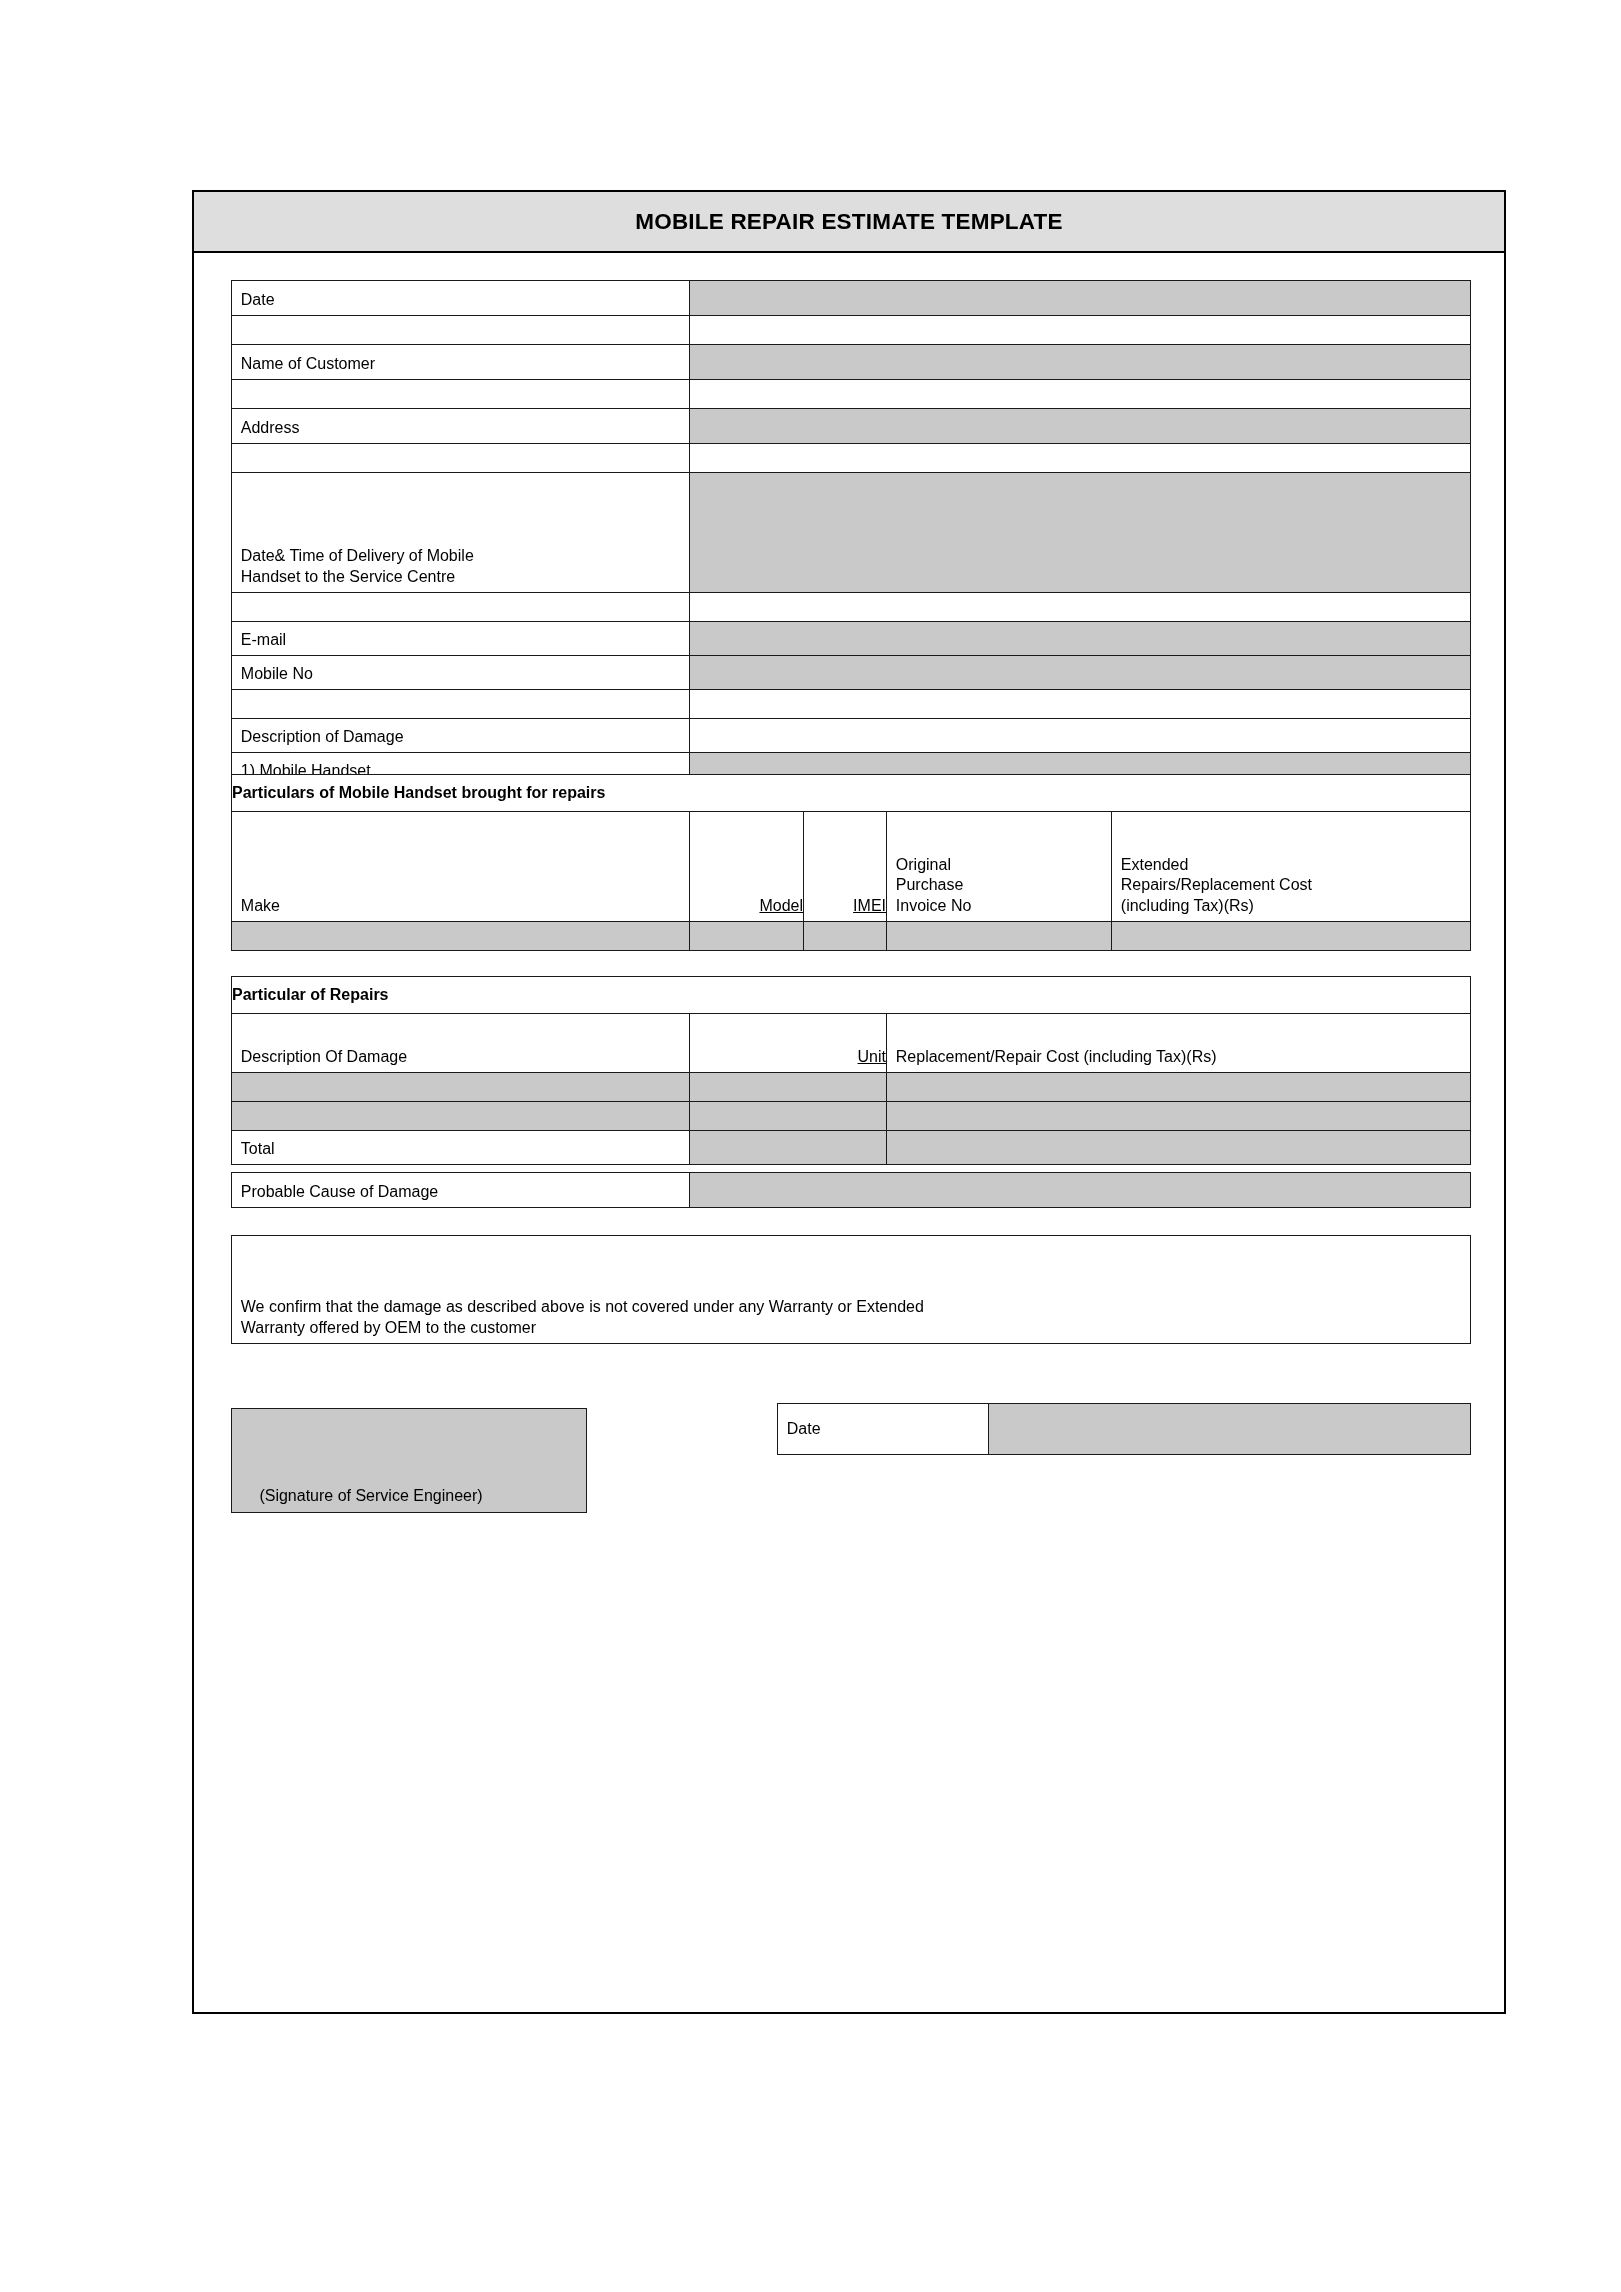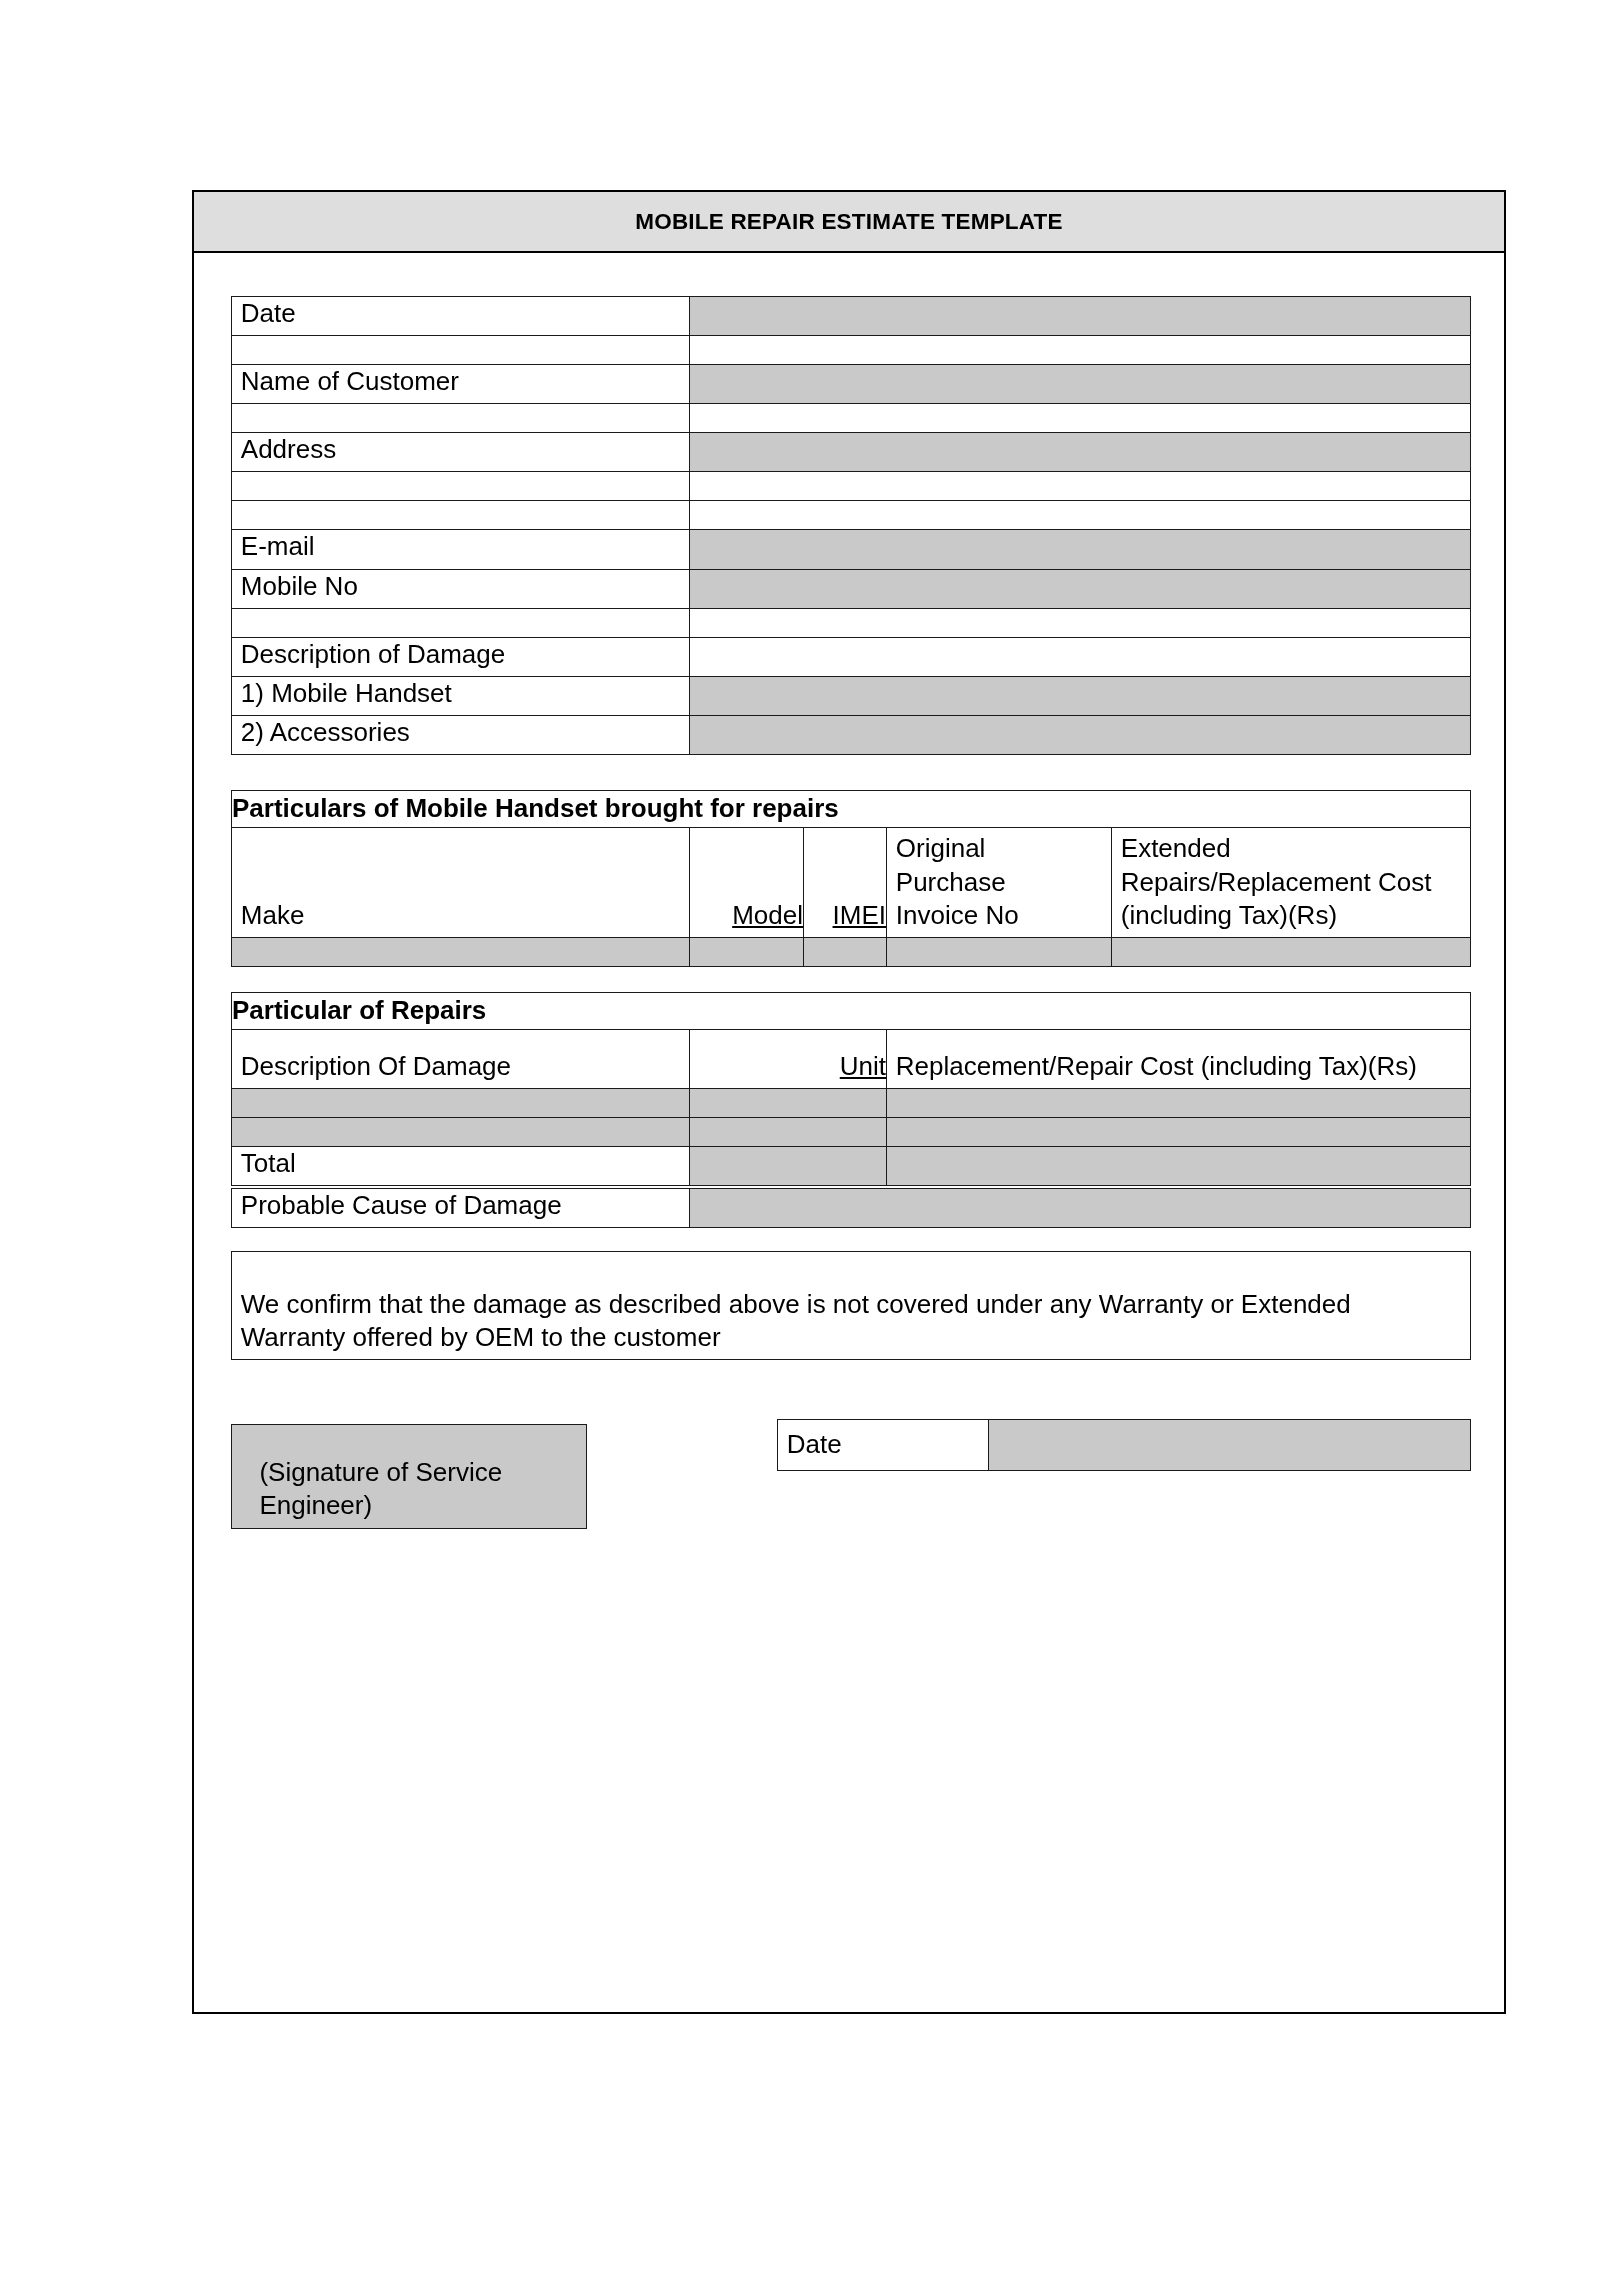--- a/index.html
+++ b/index.html
@@ -48,22 +48,21 @@
     letter-spacing: 0.2px;
     color: #000;
     text-align: center;
   }
 
   
   .doc-table {
     position: absolute;
     border-collapse: collapse;
     table-layout: fixed;
-    font-size: 26px;
-    margin-top: 16px;
+    font-size: 16px;
   }
   .doc-table td {
     border: 1.6px solid #1a1a1a;
     padding: 0 0 0 8.8px;
     vertical-align: bottom;
     line-height: 1.28;
     background: #ffffff;
     box-sizing: border-box;
     overflow: hidden;
   }
@@ -147,20 +146,27 @@
         <td class="pad-b" style="height:29px"></td>
         <td class="blank" style="height:29px"></td>
       </tr>
       <tr>
         <td class="pad-b" style="height:35px">Address</td>
         <td class="fill" style="height:35px"></td>
       </tr>
       <tr>
         <td class="pad-b" style="height:29px"></td>
         <td class="blank" style="height:29px"></td>
+      </tr>
+      <tr>
+        <td class="pad-b" style="height:120px">
+          <span class="txt">Date&amp; Time of Delivery of Mobile</span>
+          <span class="txt">Handset to the Service Centre</span>
+        </td>
+        <td class="fill" style="height:120px"></td>
       </tr>
       <tr>
         <td class="pad-b" style="height:29px"></td>
         <td class="blank" style="height:29px"></td>
       </tr>
       <tr>
         <td class="pad-b" style="height:34px">E-mail</td>
         <td class="fill" style="height:34px"></td>
       </tr>
       <tr>

